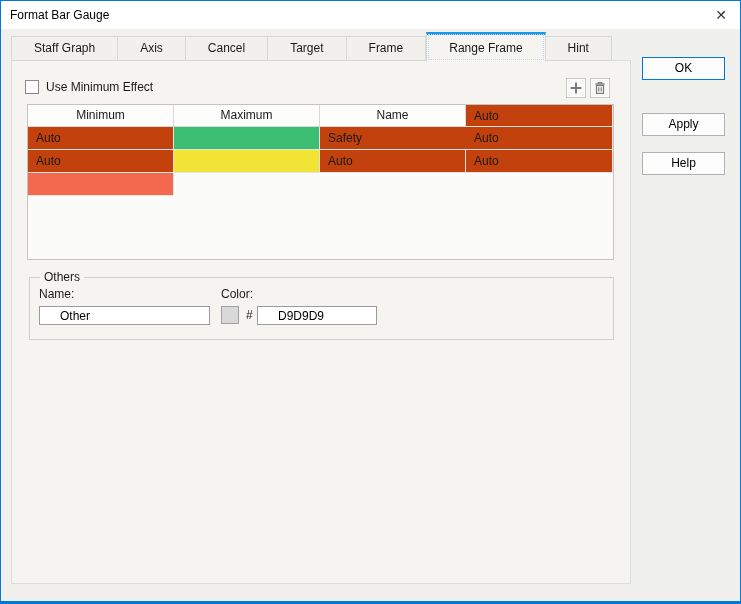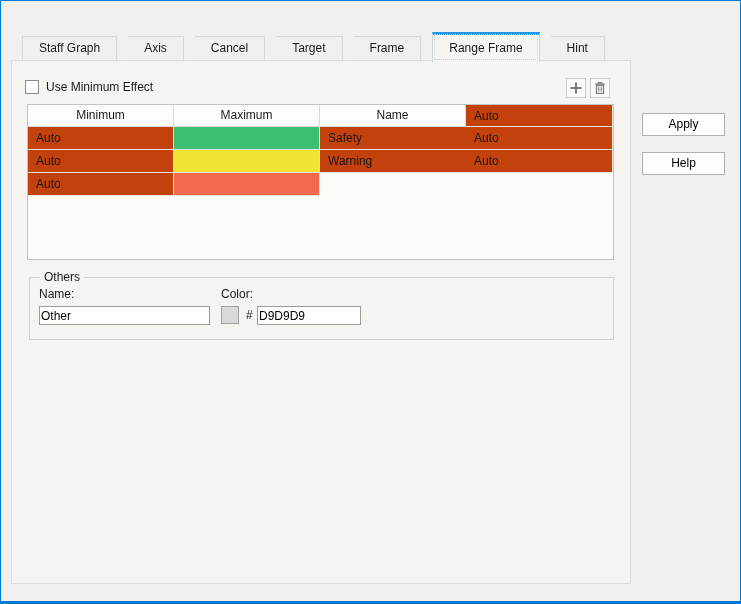--- a/index.html
+++ b/index.html
@@ -29,24 +29,24 @@
     position: absolute; right: 10px; top: 5px; width: 18px; height: 18px;
     font-size: 14px; line-height: 18px; text-align: center; color: #333;
     cursor: pointer;
   }
   
   .tabs {
     position: absolute; left: 10px; top: 30px; height: 30px;
     display: flex; align-items: flex-end; z-index: 3;
   }
   .tab {
-    height: 25px; line-height: 23px; padding: 0 16px;
+    height: 25px; line-height: 23px; padding: 0 22px;
     background: #f1f0ed;
     border: 1px solid #d8d8d5; border-left-width: 0;
-    white-space: nowrap; cursor: pointer; margin-left: 11px;
+    white-space: nowrap; cursor: pointer;
   }
   .tab:first-child { border-left-width: 1px; }
   .tab.active {
     height: 30px; line-height: 26px;
     background: #f5f4f1;
     border: 1px solid #d8d8d5; border-bottom: none;
     border-top: 3px solid #1c97ea;
     margin-bottom: -1px;
     position: relative; z-index: 4;
     outline: 1px dotted #b9d7ef; outline-offset: -3px;
@@ -102,21 +102,21 @@
   }
   .groupbox .legend {
     position: absolute; left: 10px; top: -7px; padding: 0 4px;
     background: #f5f4f1; line-height: 13px;
   }
   .field-label { position: absolute; line-height: 13px; }
   .textbox {
     position: absolute; height: 19px;
     background: #ffffff; border: 1px solid #9b9b9b;
     font-family: "Liberation Sans", "DejaVu Sans", sans-serif;
-    font-size: 12px; padding: 0 1px; color: #000;
+    font-size: 12px; padding: 0 20px; color: #000;
   }
   .color-swatch {
     position: absolute; width: 18px; height: 18px;
     border: 1px solid #a0a0a0; cursor: pointer;
   }
   .hash { position: absolute; line-height: 19px; }
   
   .btn {
     position: absolute; left: 641px; width: 83px; height: 23px;
     background: #fdfdfd; border: 1px solid #b0b0ad;
@@ -125,20 +125,24 @@
     cursor: pointer;
   }
   .btn.default { border-color: #0078d7; }
   svg { display: block; }
 </style>
 </head>
 <body>
 
 <div class="window">
 
+  <div class="titlebar">
+    <span class="title">Format Bar Gauge</span>
+    <span class="close">✕</span>
+  </div>
 
   <div class="tabs">
     <div class="tab">Staff Graph</div>
     <div class="tab">Axis</div>
     <div class="tab">Cancel</div>
     <div class="tab">Target</div>
     <div class="tab">Frame</div>
     <div class="tab active">Range Frame</div>
     <div class="tab">Hint</div>
   </div>
@@ -172,37 +176,37 @@
       <div class="hcell">Name</div>
 
       <div class="cell">Auto</div>
       <div class="cell">Auto</div>
       <div class="cell swatch-cell" style="background: rgb(60, 190, 115);"></div>
       <div class="cell last">Safety</div>
 
       <div class="cell">Auto</div>
       <div class="cell">Auto</div>
       <div class="cell swatch-cell" style="background: rgb(242, 228, 52);"></div>
-      <div class="cell last">Warning</div>
 
       <div class="cell">Auto</div>
       <div class="cell">Auto</div>
       <div class="cell swatch-cell" style="background: rgb(242, 105, 79);"></div>
     </div>
 
     <div class="groupbox">
       <span class="legend">Others</span>
 
       <span class="field-label" style="left:9px; top:10px;">Name:</span>
       <input class="textbox" style="left: 9px; top: 28px; width: 171px;" value="Other">
 
       <span class="field-label" style="left:191px; top:10px;">Color:</span>
       <span class="color-swatch" style="left: 191px; top: 28px; background: rgb(217, 217, 217);"></span>
       <span class="hash" style="left:216px; top:28px;">#</span>
-      <input class="textbox" style="left: 227px; top: 28px; width: 104px;" value="D9D9D9">
+      <input class="textbox" style="left: 227px; top: 28px; width: 120px;" value="D9D9D9">
     </div>
 
   </div>
 
+  <button class="btn default" style="top:56px;">OK</button>
   <button class="btn" style="top:112px;">Apply</button>
   <button class="btn" style="top:151px;">Help</button>
 
 </div>
 
 </body></html>

